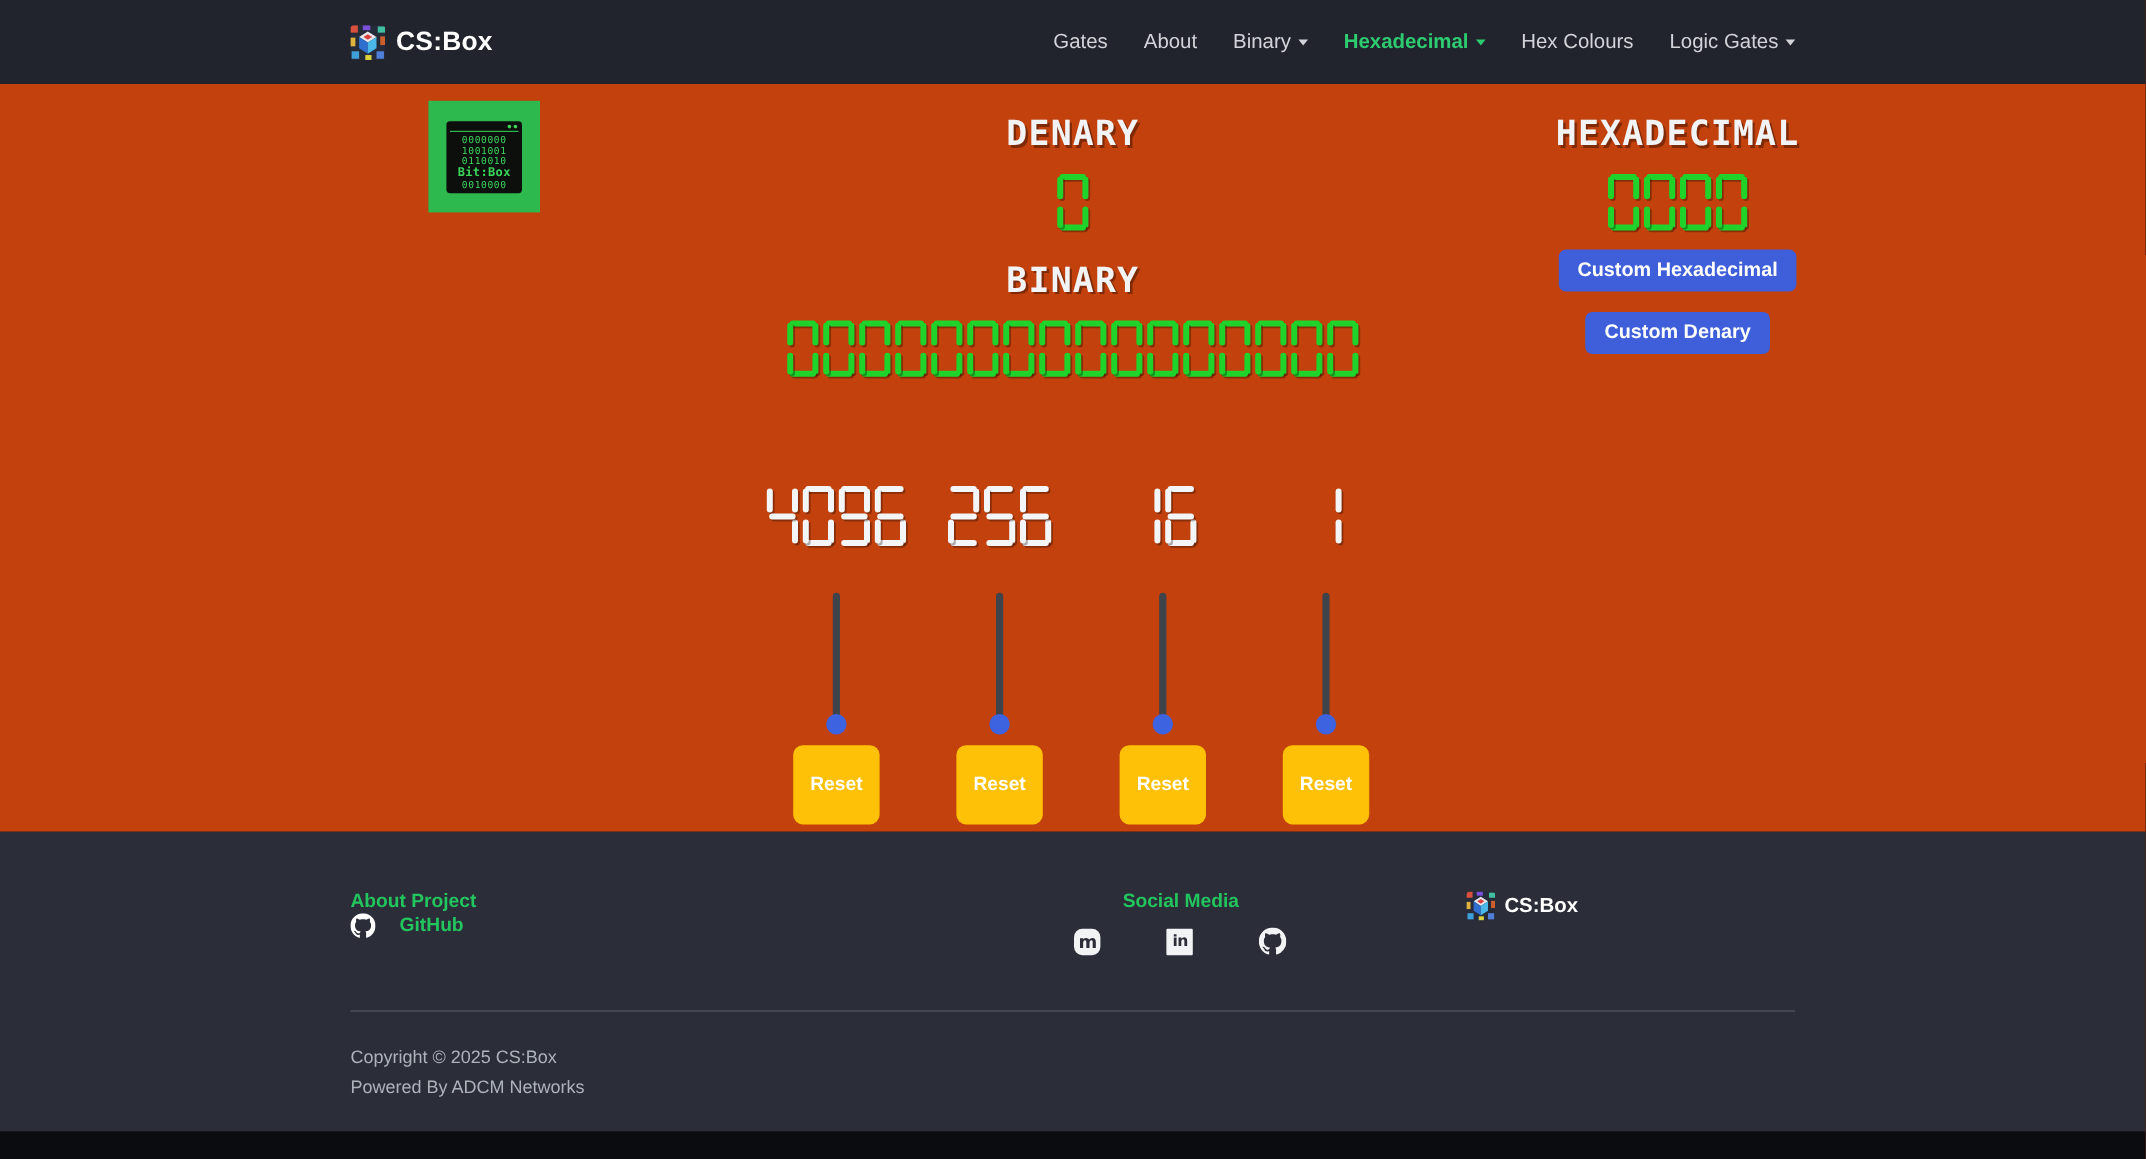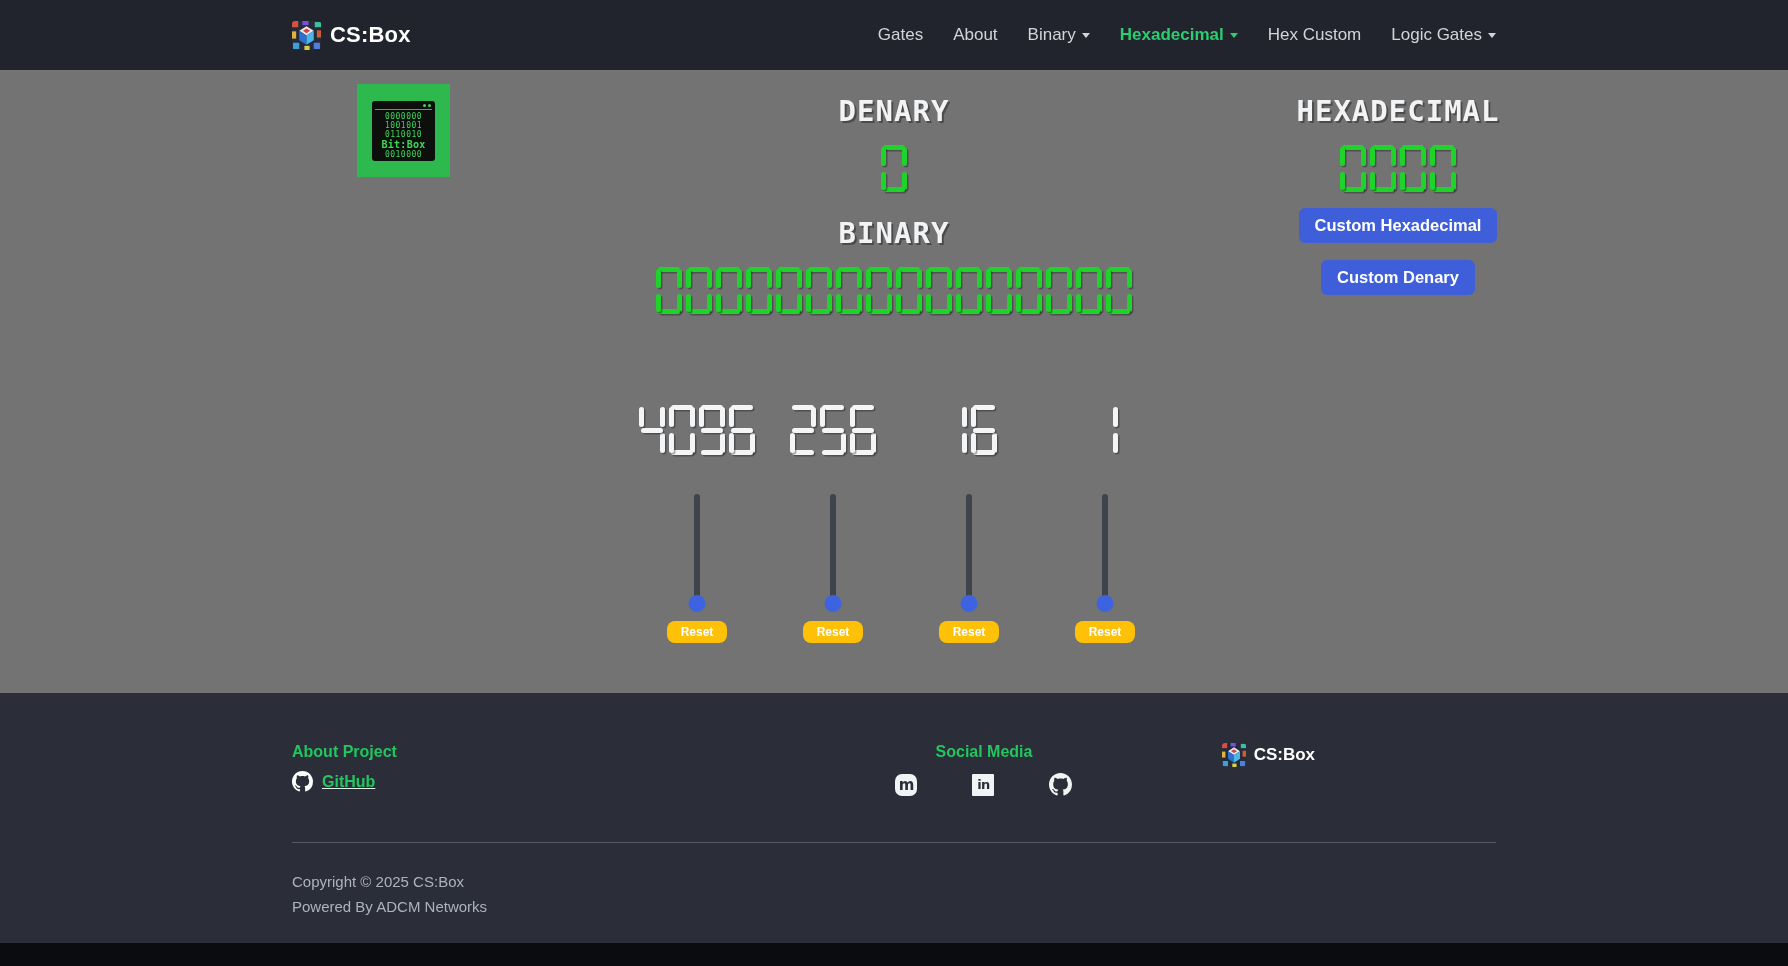--- a/index.html
+++ b/index.html
@@ -25,21 +25,21 @@
   .nav-links { display:flex; align-items:center; gap:30px; list-style:none; }
   .nav-link { font-size:17px; color:#d2d4d9; cursor:pointer; white-space:nowrap; }
   .nav-link.active { color:#2ecc71; font-weight:bold; }
   .caret {
     display:inline-block; margin-left:6px; vertical-align:2px;
     width:0; height:0; border-left:4.5px solid transparent;
     border-right:4.5px solid transparent; border-top:5px solid currentColor;
   }
 
   
-  .main { position:relative; height:623px; background:#737373; flex:0 0 auto; }
+  .main { position:relative; height:623px; background:#c2410c; flex:0 0 auto; }
 
   .bitbox-img {
     position:absolute; left:357px; top:14px; width:93px; height:93px;
     background:#2eb94e; display:flex; align-items:center; justify-content:center;
   }
   .bitbox-window {
     width:63px; height:60px; background:#0d0f0d; border-radius:3px; padding:2px 3px 2px;
     display:flex; flex-direction:column; justify-content:center;
   }
   .bitbox-titlebar { display:flex; justify-content:flex-end; gap:2px; padding:1px 1px 2px; border-bottom:1px solid #2eb94e; margin-bottom:2px; }
@@ -96,30 +96,30 @@
   .slider-track {
     margin-top:39px; position:relative; width:6px; height:105px;
     background:#3f434c; border-radius:3px; cursor:pointer;
   }
   .slider-thumb {
     position:absolute; left:50%; bottom:-13px; transform:translateX(-50%);
     width:17px; height:17px; border-radius:50%; background:#3d63e0; cursor:grab;
   }
   .btn-reset {
     margin-top:22px; background:#ffc107; color:#ffffff; font-weight:bold;
-    font-size:12px; font-family:inherit; border:none; border-radius:8px;
-    padding:4px 14px; cursor:pointer;
+    font-size:16px; font-family:inherit; border:none; border-radius:8px;
+    padding:24px 14px; cursor:pointer;
   }
 
   
   .footer { height:250px; background:#2b2d38; flex:0 0 auto; }
   .footer-inner { width:1204px; margin:0 auto; padding-top:50px; }
   .footer-cols { display:grid; grid-template-columns:1fr 1fr 1fr; }
   .footer-heading { font-size:16px; font-weight:bold; color:#22c55e; }
-  .github-link { display:flex; align-items:center; gap:9px; margin-top:10px; cursor:pointer; width:max-content;text-decoration:underline; }
+  .github-link { display:flex; align-items:center; gap:20px; cursor:pointer; width:max-content; }
   .github-link .footer-heading { margin:0; }
   .gh-icon { width:21px; height:21px; fill:#ffffff; display:block; }
   .social-col { padding-left:180px; text-align:center; }
   .social-icons { margin-top:12px; display:flex; justify-content:center; align-items:center; gap:55px; }
   .sq-icon {
     width:22px; height:22px; background:#f2f3f5; border-radius:1px;
     display:flex; align-items:center; justify-content:center; cursor:pointer;
     color:#2b2d38; font-weight:bold; font-family:"DejaVu Sans", sans-serif;
   }
   .sq-icon.mastodon { font-size:15px; border-radius:7px; }
@@ -157,21 +157,21 @@
           <polygon points="7,9.5 14,14 14,23 7,18.5" fill="#2f6fd0"></polygon>
           <polygon points="21,9.5 14,14 14,23 21,18.5" fill="#49b7e8"></polygon>
         </svg>
         <span class="brand-name">CS:Box</span>
       </a>
       <ul class="nav-links">
         <li class="nav-link">Gates</li>
         <li class="nav-link">About</li>
         <li class="nav-link"><span>Binary</span><span class="caret"></span></li>
         <li class="nav-link active"><span>Hexadecimal</span><span class="caret"></span></li>
-        <li class="nav-link">Hex Custom</li>
+        <li class="nav-link">Hex Colours</li>
         <li class="nav-link"><span>Logic Gates</span><span class="caret"></span></li>
       </ul>
     </div>
   </nav>
 
   <main class="main">
 
     <div class="bitbox-img">
       <div class="bitbox-window">
         <div class="bitbox-titlebar">

